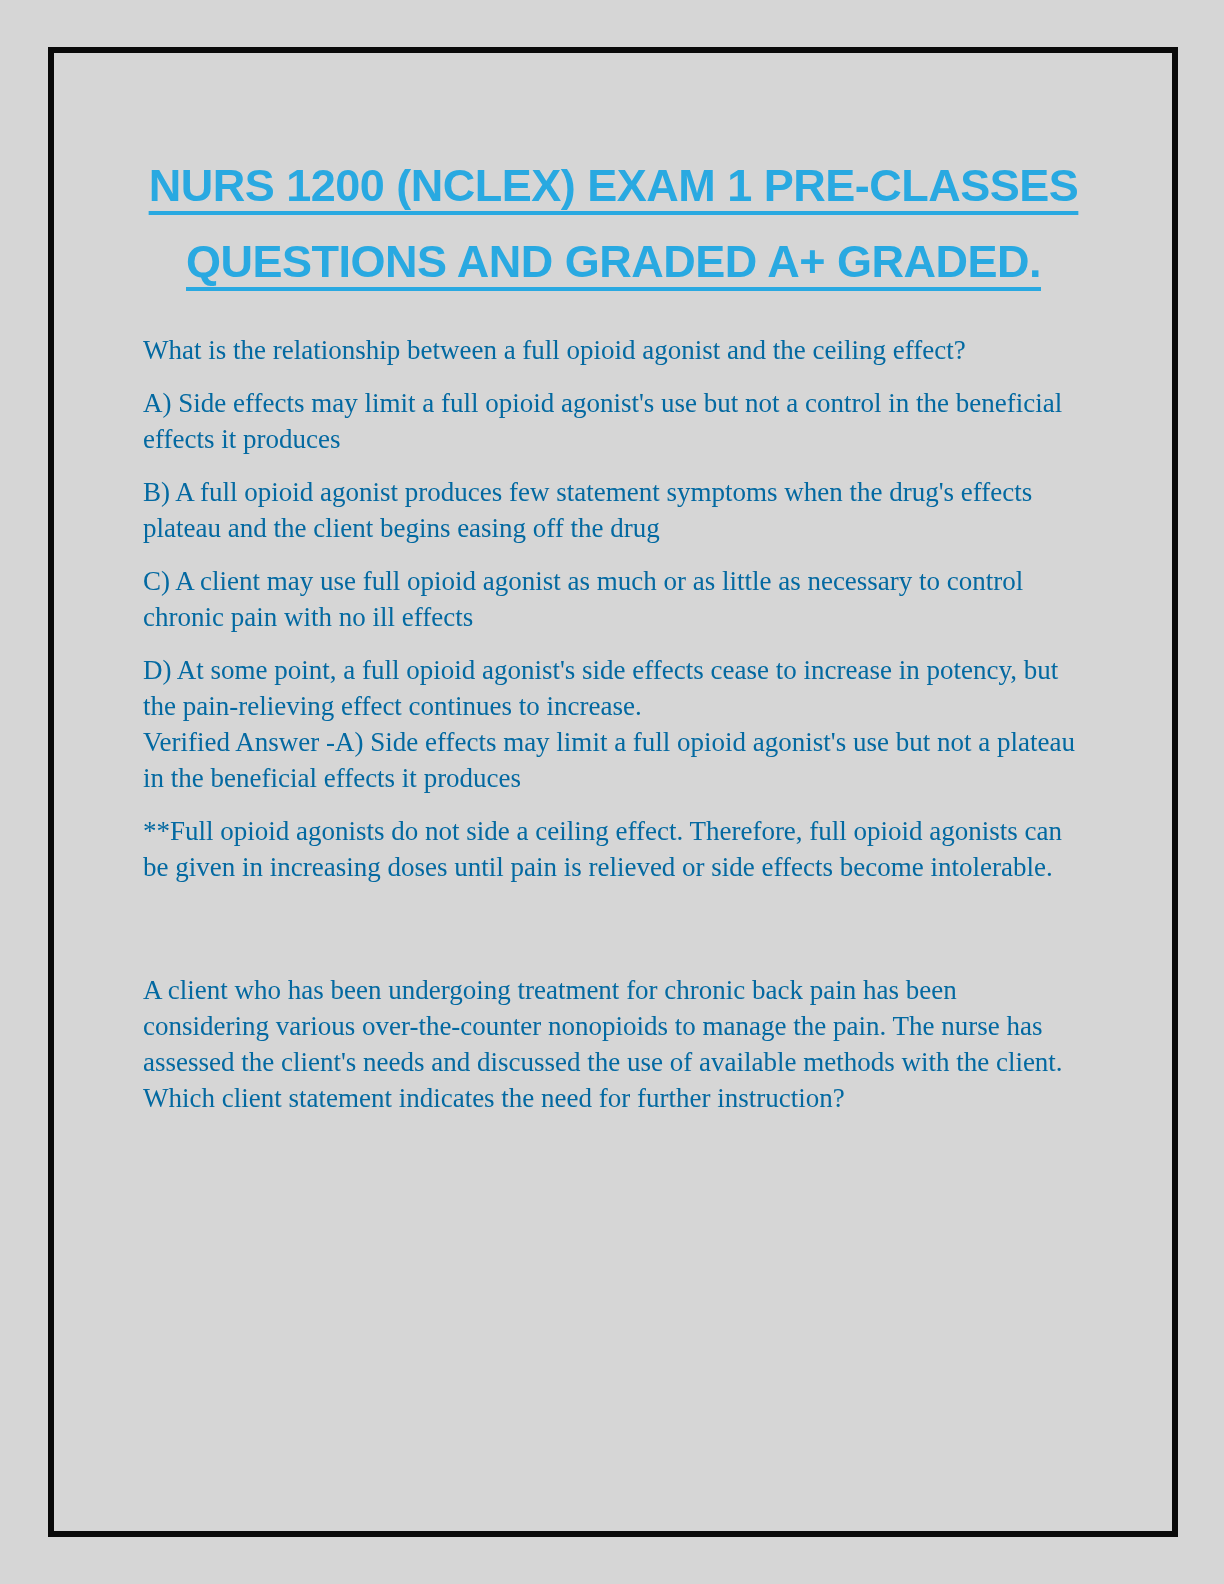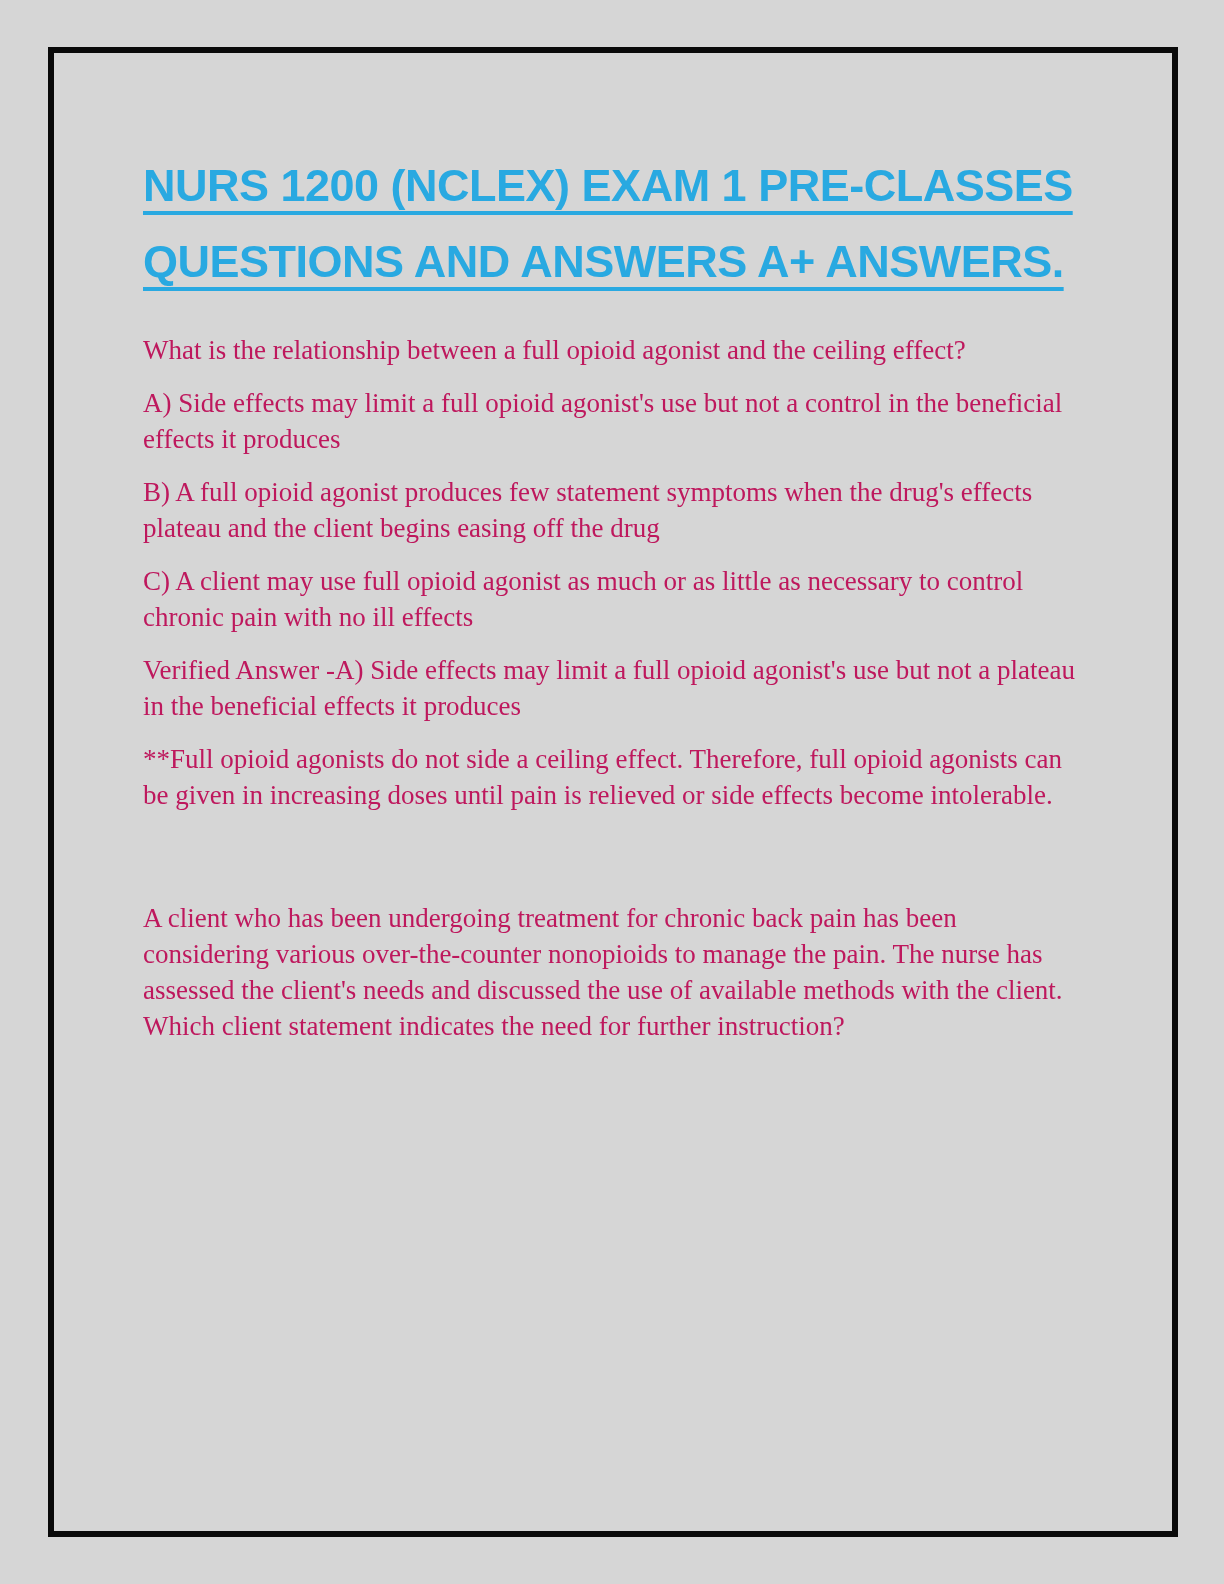--- a/index.html
+++ b/index.html
@@ -21,67 +21,69 @@
     height: 1490px;
     border: 6px solid #0a0a0a;
     box-sizing: border-box;
     background: #d6d6d6;
   }
   .content {
     padding: 95px 88px 0 89px;
     box-sizing: border-box;
   }
   .doc-title {
+    text-align: center;
     font-family: "Liberation Sans", sans-serif;
     font-weight: bold;
     font-size: 45px;
     line-height: 76px;
     letter-spacing: -0.5px;
     margin: 0 0 32px 0;
     color: #29a9e1;
   }
   .doc-title .title-line {
     text-decoration: underline;
     text-decoration-thickness: 4px;
     text-underline-offset: 10px;
   }
   .para {
     font-size: 27px;
     line-height: 36px;
-    color: #be185d;
+    color: #0369a1;
     margin: 0 0 17px 0;
     max-width: 955px;
   }
   .para-tight {
     margin: 0;
   }
   .section-gap {
     height: 70px;
   }
 </style>
 </head>
 <body>
 
 <div class="frame">
   <div class="content">
 
     <h1 class="doc-title">
       <span class="title-line">NURS 1200 (NCLEX) EXAM 1 PRE-CLASSES</span><br>
-      <span class="title-line">QUESTIONS AND ANSWERS A+ ANSWERS.</span>
+      <span class="title-line">QUESTIONS AND GRADED A+ GRADED.</span>
     </h1>
 
     <p class="para">What is the relationship between a full opioid agonist and the ceiling effect?</p>
 
     <p class="para">A) Side effects may limit a full opioid agonist's use but not a control in the beneficial effects it produces</p>
 
     <p class="para">B) A full opioid agonist produces few statement symptoms when the drug's effects plateau and the client begins easing off the drug</p>
 
     <p class="para">C) A client may use full opioid agonist as much or as little as necessary to control chronic pain with no ill effects</p>
 
     <div class="para">
+      <div class="para-tight">D) At some point, a full opioid agonist's side effects cease to increase in potency, but the pain-relieving effect continues to increase.</div>
       <div class="para-tight">Verified Answer -A) Side effects may limit a full opioid agonist's use but not a plateau in the beneficial effects it produces</div>
     </div>
 
     <p class="para">**Full opioid agonists do not side a ceiling effect. Therefore, full opioid agonists can be given in increasing doses until pain is relieved or side effects become intolerable.</p>
 
     <div class="section-gap"></div>
 
     <p class="para">A client who has been undergoing treatment for chronic back pain has been considering various over-the-counter nonopioids to manage the pain. The nurse has assessed the client's needs and discussed the use of available methods with the client. Which client statement indicates the need for further instruction?</p>
 
 

